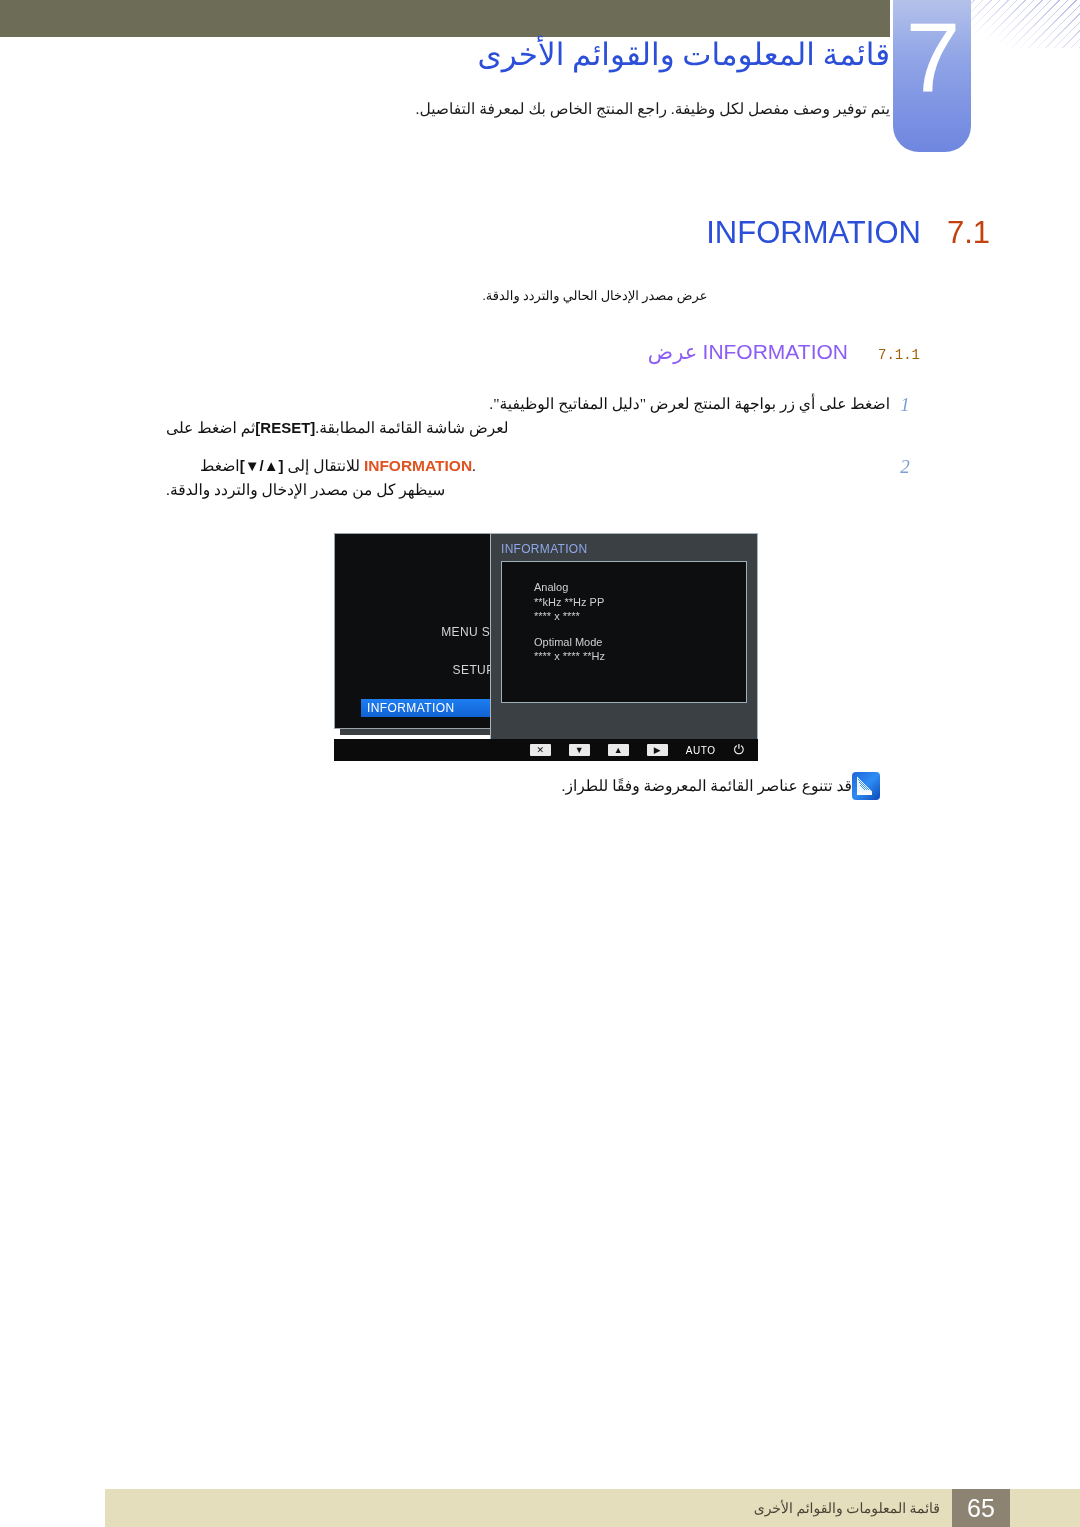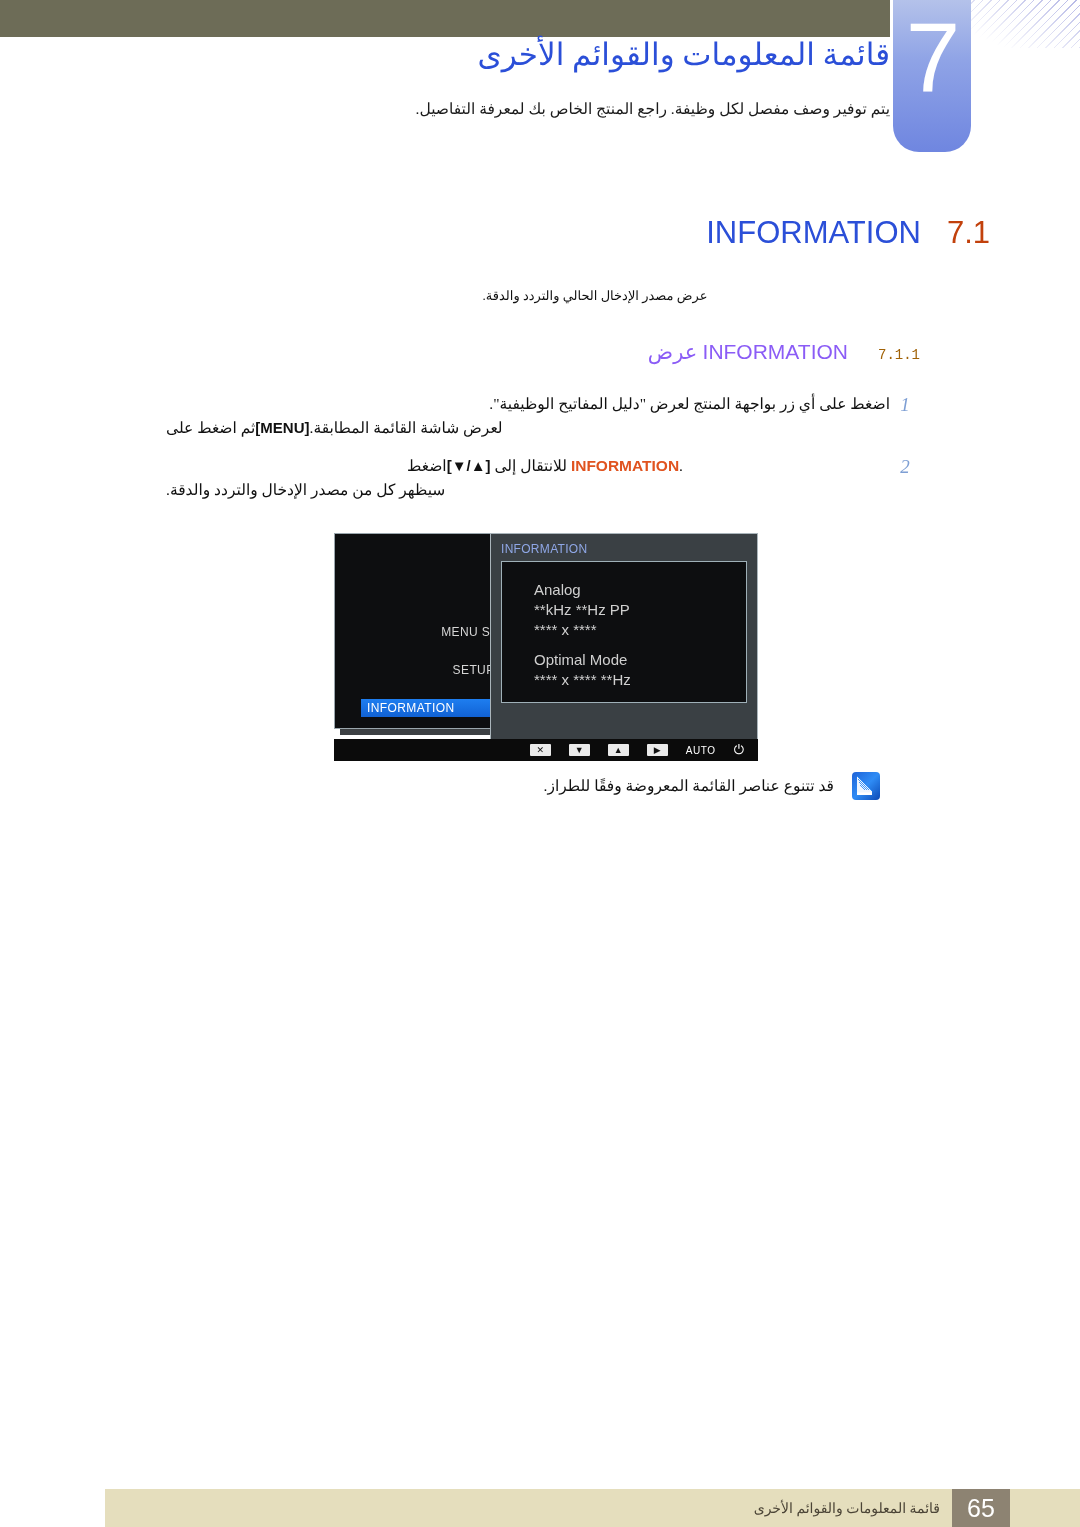--- a/index.html
+++ b/index.html
@@ -177,21 +177,21 @@
     direction: rtl;
     font-size: 15.5px;
     color: #111;
     line-height: 1.55;
   }
   .step-line {
     display: block;
   }
   .step-line.l1 { text-align: right; }
   .step-line.l2 { text-align: left; padding-left: 6px;}
-  .step-line.r2 { text-align: center; padding-left: 40px;}
+  .step-line.r2 { text-align: left; padding-left: 40px;}
   .mono-key {
     font-family: "Liberation Sans", sans-serif;
     font-weight: bold;
     font-size: 15px;
   }
   .orange {
     color: #e0531f;
     font-family: "Liberation Sans", sans-serif;
     font-weight: bold;
   }
@@ -269,21 +269,21 @@
   .osd-screen {
     background: #0d0e10;
     border: 1px solid #9fb0b8;
     box-sizing: border-box;
     height: 142px;
     padding: 18px 0 0 32px;
     direction: ltr;
   }
   .osd-screen div {
     font-family: "Liberation Sans", sans-serif;
-    font-size: 15px;
+    font-size: 11px;
     color: #cfcfcf;
     line-height: 1.32;
   }
   .osd-screen .gap { height: 11px; }
 
   .osd-bottombar {
     position: absolute;
     left: 0;
     top: 206px;
     width: 424px;
@@ -323,21 +323,20 @@
   
   .note {
     position: absolute;
     right: 200px;
     top: 772px;
     width: 680px;
     direction: rtl;
     display: flex;
     align-items: center;
     justify-content: flex-start;
-    gap: 18px;
   }
   .note-icon {
     flex: 0 0 28px;
     width: 28px; height: 28px;
     border-radius: 4px;
     background: linear-gradient(135deg, #1f63d8 0%, #2f8cf5 50%, #0b49b5 100%);
     position: relative;
     overflow: hidden;
   }
   .note-text {
@@ -409,21 +408,21 @@
     <span>عرض</span>
   </span>
 </div>
 
 <div class="steps">
 
   <div class="step">
     <div class="step-num">1</div>
     <div class="step-body">
       <span class="step-line l1">اضغط على أي زر بواجهة المنتج لعرض "دليل المفاتيح الوظيفية".</span>
-      <span class="step-line l2"><span> لعرض شاشة القائمة المطابقة.</span><span class="mono-key">[MENU]</span><span>ثم اضغط على </span></span>
+      <span class="step-line l2"><span> لعرض شاشة القائمة المطابقة.</span><span class="mono-key">[RESET]</span><span>ثم اضغط على </span></span>
     </div>
   </div>
 
   <div class="step">
     <div class="step-num">2</div>
     <div class="step-body">
       <span class="step-line r2"><span>.</span><span class="orange">INFORMATION</span><span> للانتقال إلى </span><span class="mono-key">[▲/▼]</span><span>اضغط </span></span>
       <span class="step-line l2">سيظهر كل من مصدر الإدخال والتردد والدقة.</span>
     </div>
   </div>

